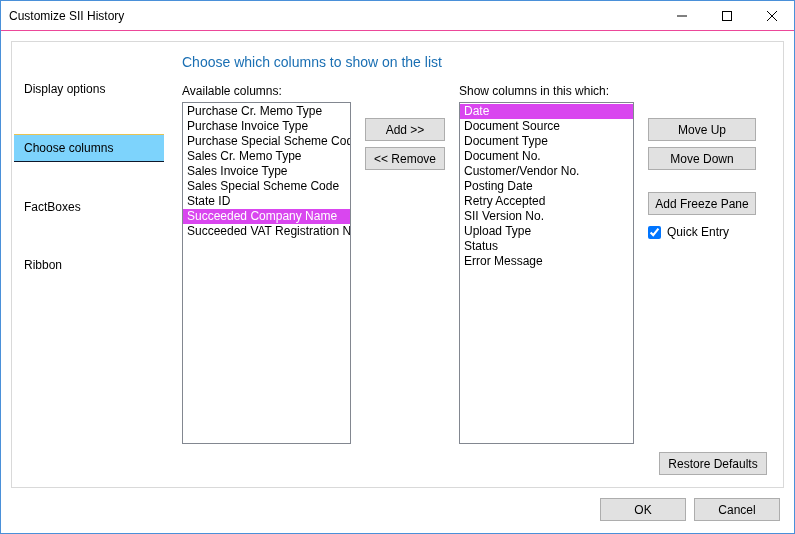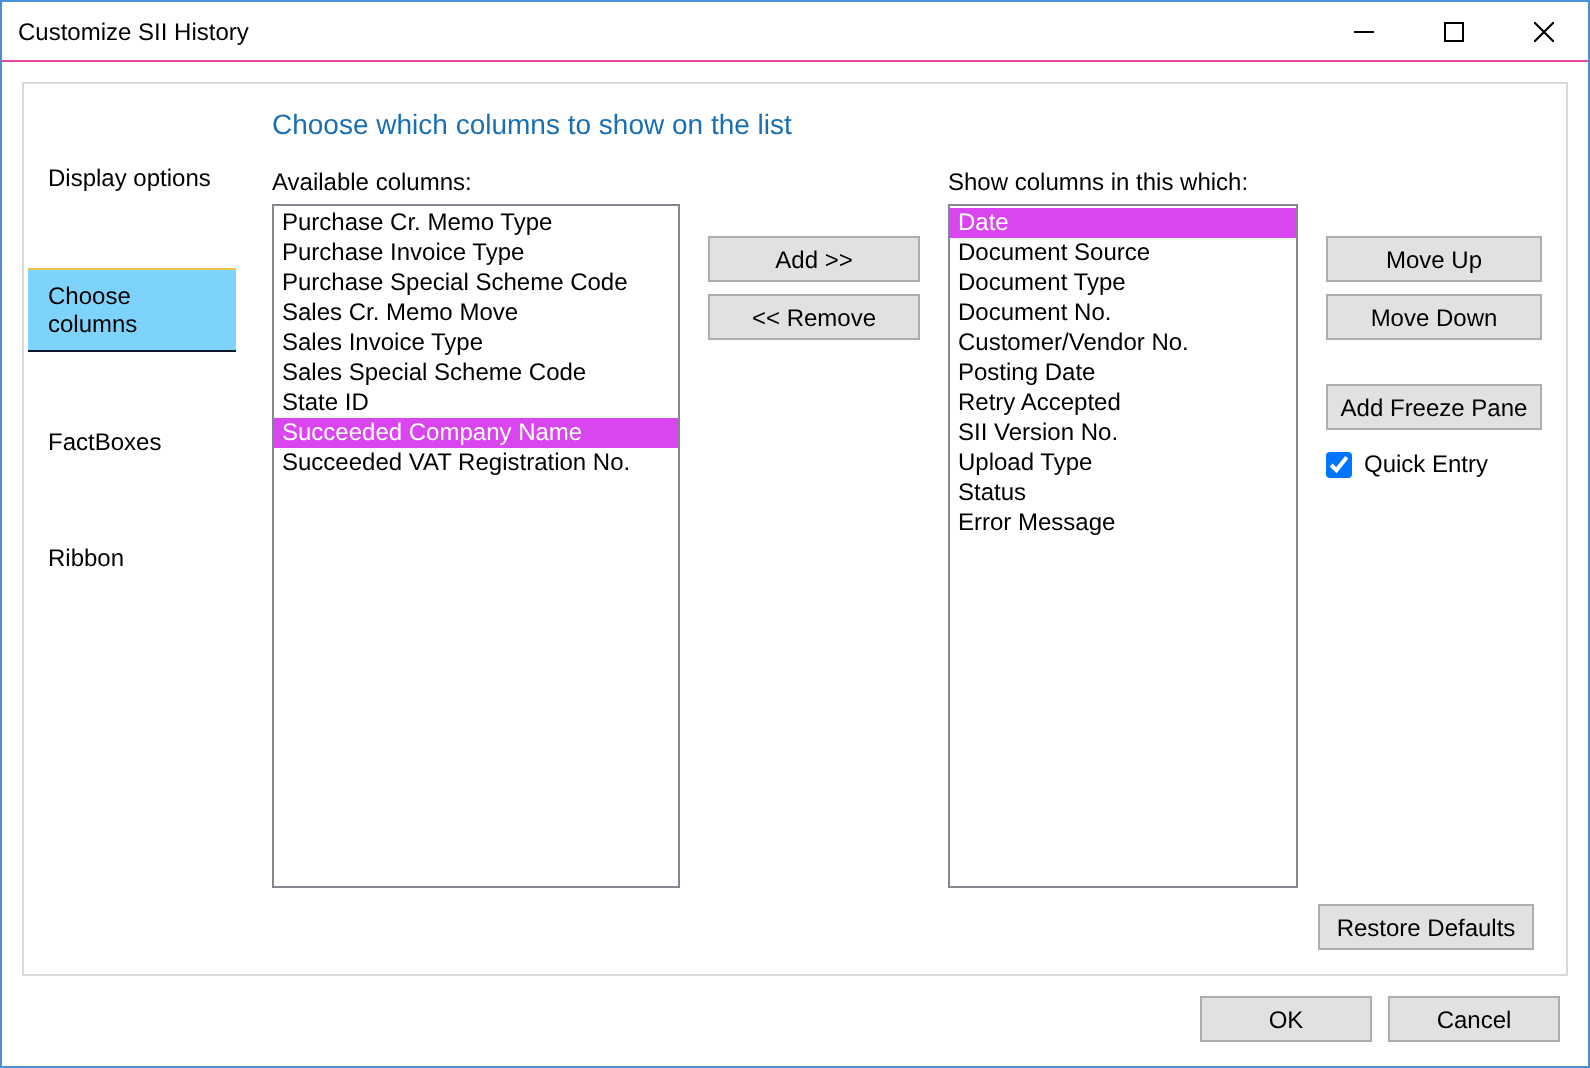--- a/index.html
+++ b/index.html
@@ -115,21 +115,21 @@
     background: #d946ef;
     color: #fff;
   }
   .mid-buttons {
     display: flex;
     flex-direction: column;
     gap: 6px;
     padding-top: 34px;
   }
   .btn {
-    width: 106px;
+    width: 80px;
     height: 23px;
     border: 1px solid #adadad;
     background: #e1e1e1;
     font-size: 12px;
     font-family: inherit;
     cursor: default;
     padding: 0;
   }
   .btn.wide { width: 108px; }
   .btn.dlg { width: 86px; }
@@ -196,27 +196,27 @@
           <div class="side-item">Display options</div>
           <div class="side-item selected">Choose columns</div>
           <div class="side-item">FactBoxes</div>
           <div class="side-item">Ribbon</div>
         </div>
 
       <div class="content">
         <div class="heading">Choose which columns to show on the list</div>
 
         <div class="columns-area">
-          <div class="col-block" style="width:204px;">
+          <div class="col-block" style="width:169px;">
             <div class="col-label">Available columns:</div>
             <div class="listbox" id="available-list" style="height:330px;">
                 <div class="list-item">Purchase Cr. Memo Type</div>
                 <div class="list-item">Purchase Invoice Type</div>
                 <div class="list-item">Purchase Special Scheme Code</div>
-                <div class="list-item">Sales Cr. Memo Move</div>
+                <div class="list-item">Sales Cr. Memo Type</div>
                 <div class="list-item">Sales Invoice Type</div>
                 <div class="list-item">Sales Special Scheme Code</div>
                 <div class="list-item">State ID</div>
                 <div class="list-item selected">Succeeded Company Name</div>
                 <div class="list-item">Succeeded VAT Registration No.</div>
               </div>
           </div>
 
           <div class="mid-buttons">
             <button class="btn">Add &gt;&gt;</button>

